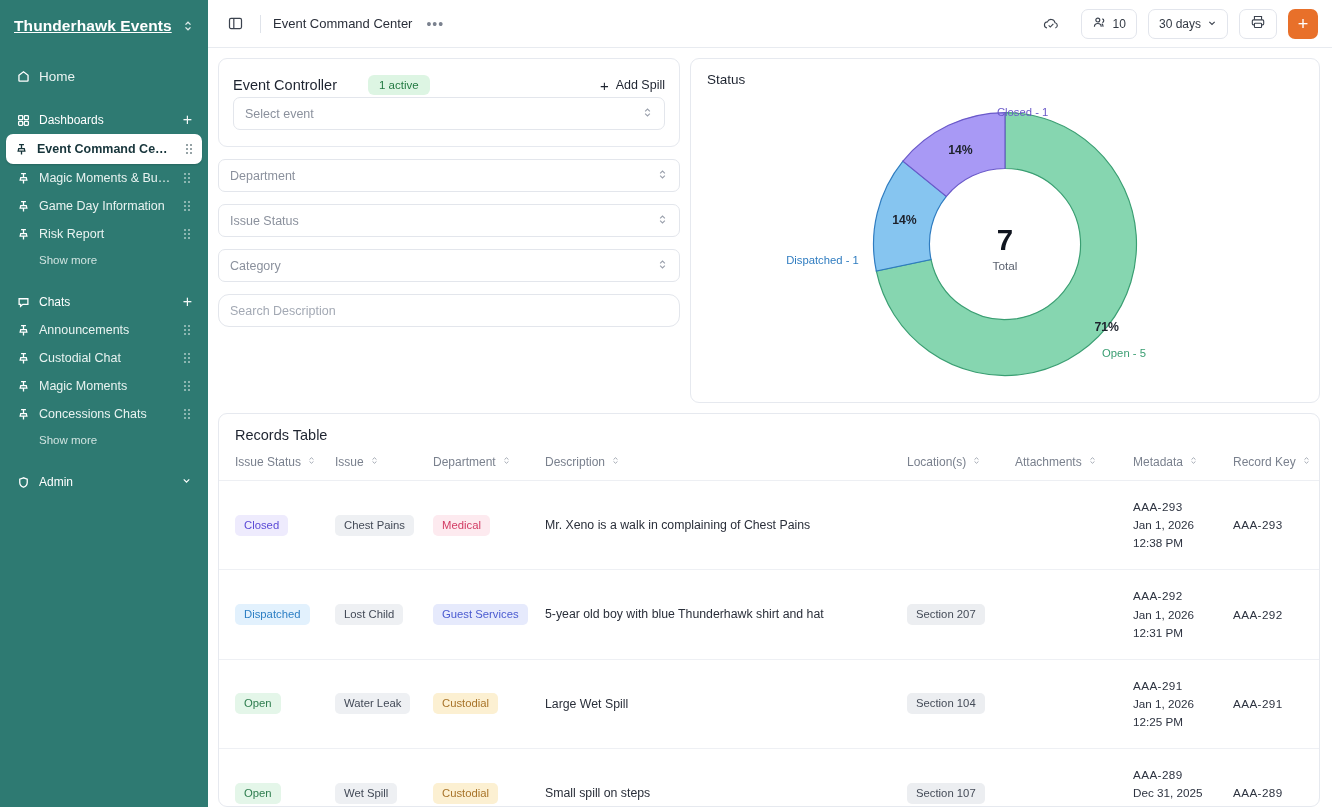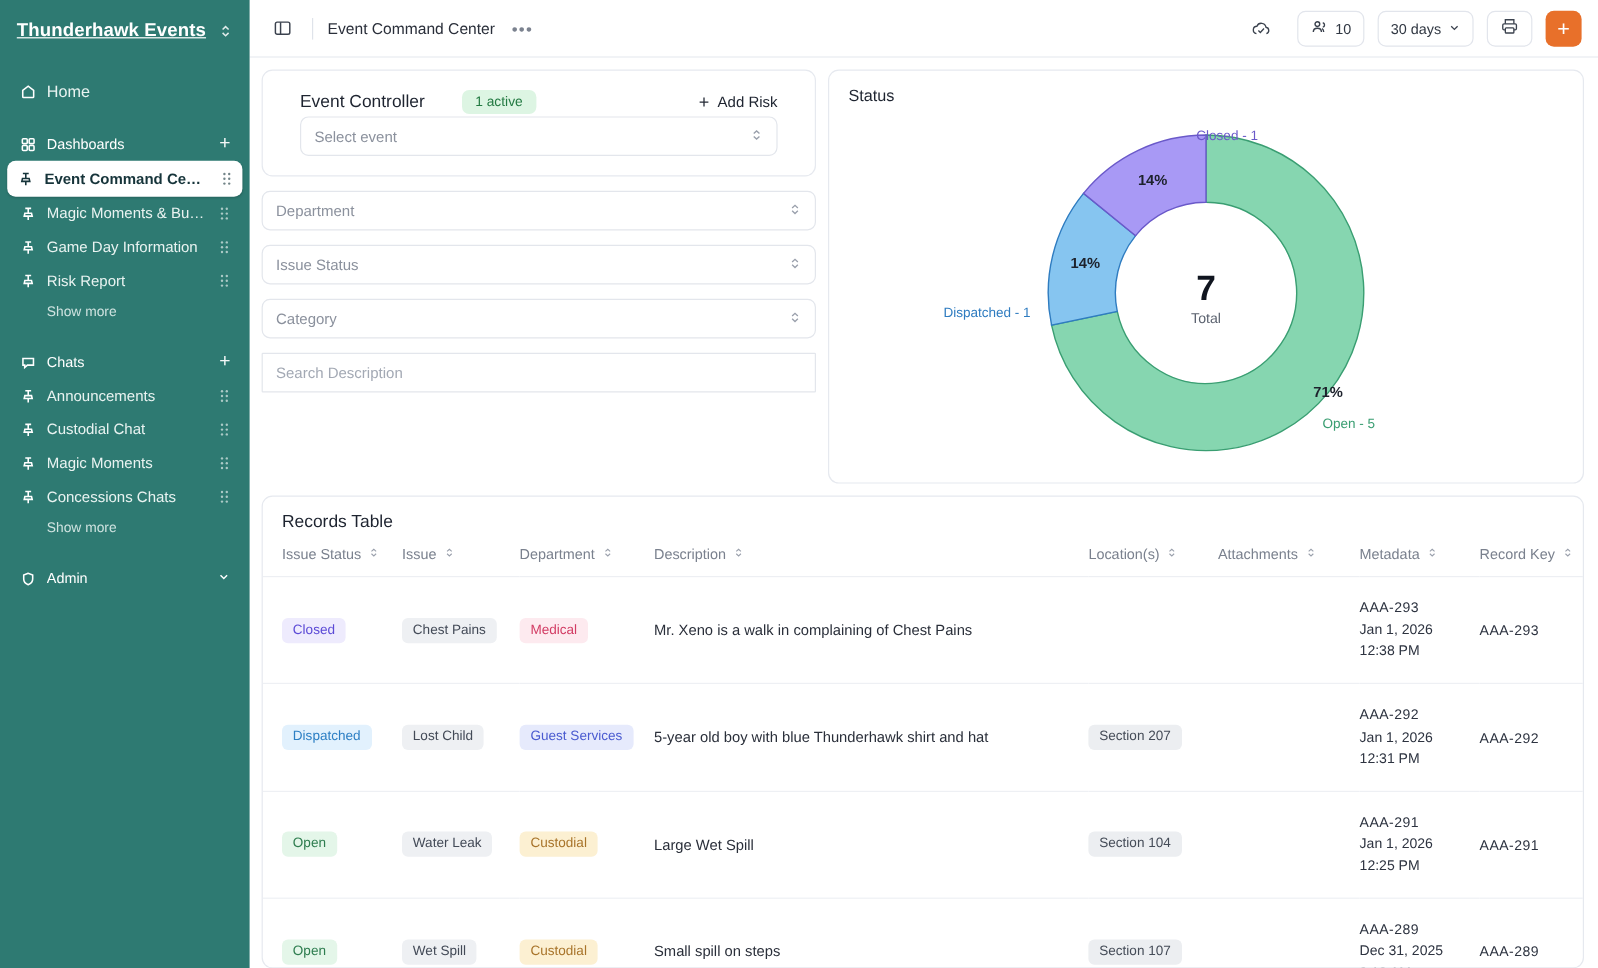--- a/index.html
+++ b/index.html
@@ -93,21 +93,21 @@
 
   .content { flex: 1; padding: 10px 12px 0 10px; overflow: hidden; display: flex; flex-direction: column; gap: 10px;}
   .row-top { display: flex; gap: 10px; height: 345px; flex: 0 0 345px;}
 
   .card {
     background: #fff; border: 1px solid #e6e9ef; border-radius: 9px;
   }
 
   
   .ctrl-wrap { width: 462px; flex: 0 0 462px; display: flex; flex-direction: column; gap: 12px; }
-  .ctrl-card { padding: 14px 31px 16px; }
+  .ctrl-card { padding: 14px 14px 16px; }
   .ctrl-head { display: flex; align-items: center; height: 24px; }
   .ctrl-title { font-size: 14.5px; color: #1e2430; }
   .badge-active {
     background: #ddf5e3; color: #237a42; font-size: 11.5px;
     padding: 4px 11px; border-radius: 6px; margin-left: 31px;
   }
   .add-event { margin-left: auto; display: flex; align-items: center; gap: 7px; font-size: 12.5px; color: #1e2430; cursor: pointer;}
   .add-event .p { font-size: 15px; font-weight: 300; line-height: 1;}
   .select {
     height: 33px; border: 1px solid #e3e6ec; border-radius: 7px;
@@ -116,21 +116,21 @@
   }
   .select .val { flex: 1; }
   .filters { display: flex; flex-direction: column; gap: 12px; }
   .filter {
     height: 33px; border: 1px solid #e3e6ec; border-radius: 7px;
     display: flex; align-items: center; padding: 0 11px;
     font-size: 12.5px; color: #8b919d; cursor: pointer; background: #fff;
   }
   .filter .val { flex: 1; }
   .search-input {
-    height: 33px; border: 1px solid #e3e6ec; border-radius: 1px;
+    height: 33px; border: 1px solid #e3e6ec; border-radius: 11px;
     padding: 0 11px; font-size: 12.5px; color: #2a2f3a;
     font-family: "Liberation Sans", sans-serif; outline: none; background: #fff; width: 100%;
   }
   .search-input::placeholder { color: #a3a9b4; }
 
   
   .status-card { flex: 1; padding: 13px 16px; position: relative; min-width: 0;}
   .status-title { font-size: 13.5px; color: #1e2430; }
   .chart-holder { position: absolute; inset: 34px 0 4px 0; display: flex; align-items: center; justify-content: center; }
 
@@ -447,21 +447,21 @@
 
       <div class="row-top">
 
         <div class="ctrl-wrap">
           <div class="card ctrl-card">
             <div class="ctrl-head">
               <span class="ctrl-title">Event Controller</span>
               <span class="badge-active">1 active</span>
               <span class="add-event">
                 <span class="p">+</span>
-                <span>Add Risk</span>
+                <span>Add Spill</span>
               </span>
             </div>
             <div class="select">
               <span class="val">Select event</span>
               <span>
                 <svg width="11" height="11" viewBox="0 0 12 12" fill="none" stroke="#9aa0ac" stroke-width="1.25">
                     <path d="M3.4 4.7 6 2.3l2.6 2.4M3.4 7.3 6 9.7l2.6-2.4"></path>
                   </svg>
               </span>
             </div>

